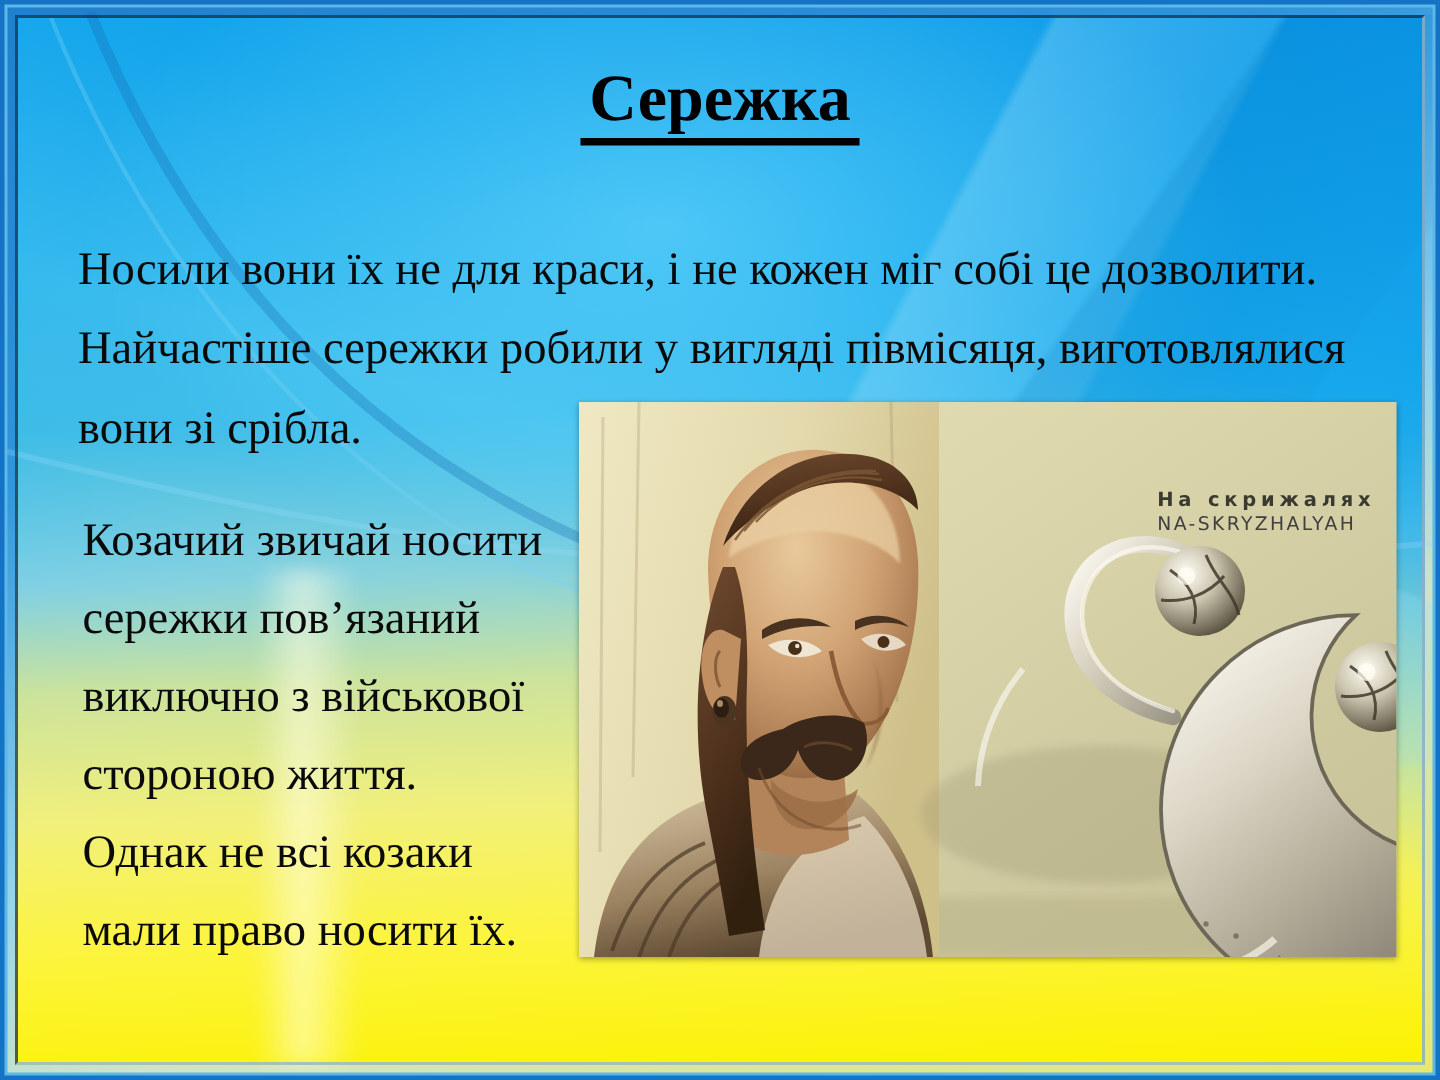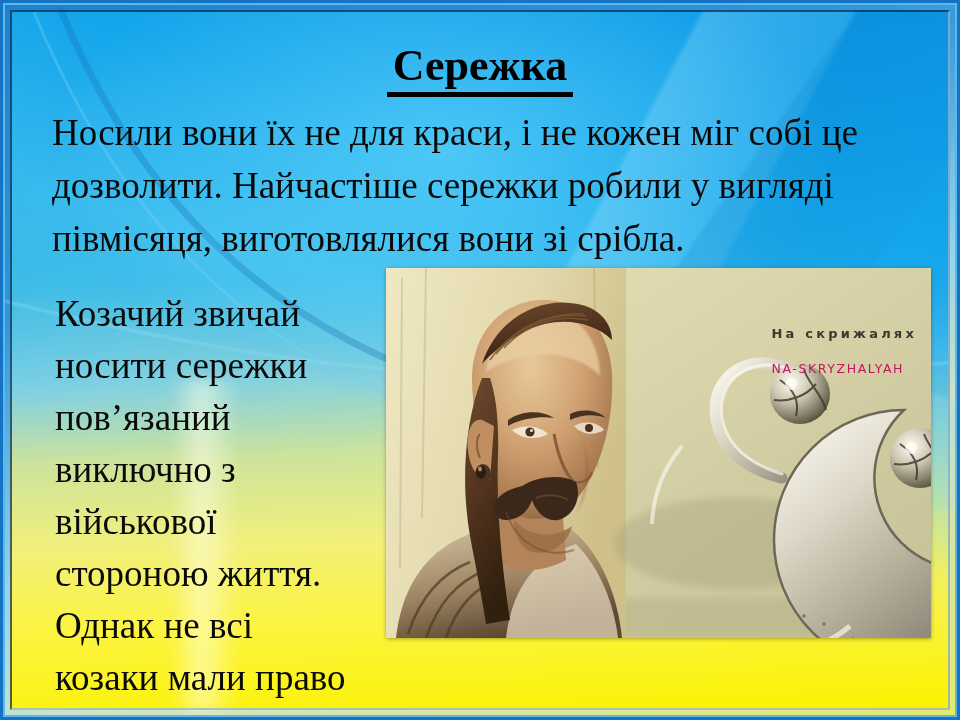--- a/index.html
+++ b/index.html
@@ -121,23 +121,24 @@
   .title span.u {
     display: inline-block;
     border-bottom: 5px solid #000;
     padding: 0 6px 4px 6px;
   }
 
   
   .para {
     position: absolute;
     color: #0a0a0a;
-    font-size: 37px;
+    font-size: 31px;
     line-height: 53px;
     white-space: pre-wrap;
+    margin-top: 46px;
   }
   .para-1 {
     left: 52px;
     top: 106px;
     width: 870px;
   }
   .para-2 {
     left: 55px;
     top: 288px;
     width: 310px;
@@ -167,23 +168,23 @@
   .photo-wm .wm1 {
     font-size: 13px;
     letter-spacing: 3.2px;
     color: #3a3a30;
     font-weight: bold;
     display: block;
   }
   .photo-wm .wm2 {
     font-size: 12.5px;
     letter-spacing: 1.6px;
-    color: #be185d;
+    color: #404040;
     display: block;
-    margin-top: 20px;
+    margin-top: 0;
   }
 </style>
 </head>
 <body>
 
 <div id="slide">
 
   <div class="bg-base"></div>
   <div class="bg-diag"></div>
   <div class="bg-glow"></div>

